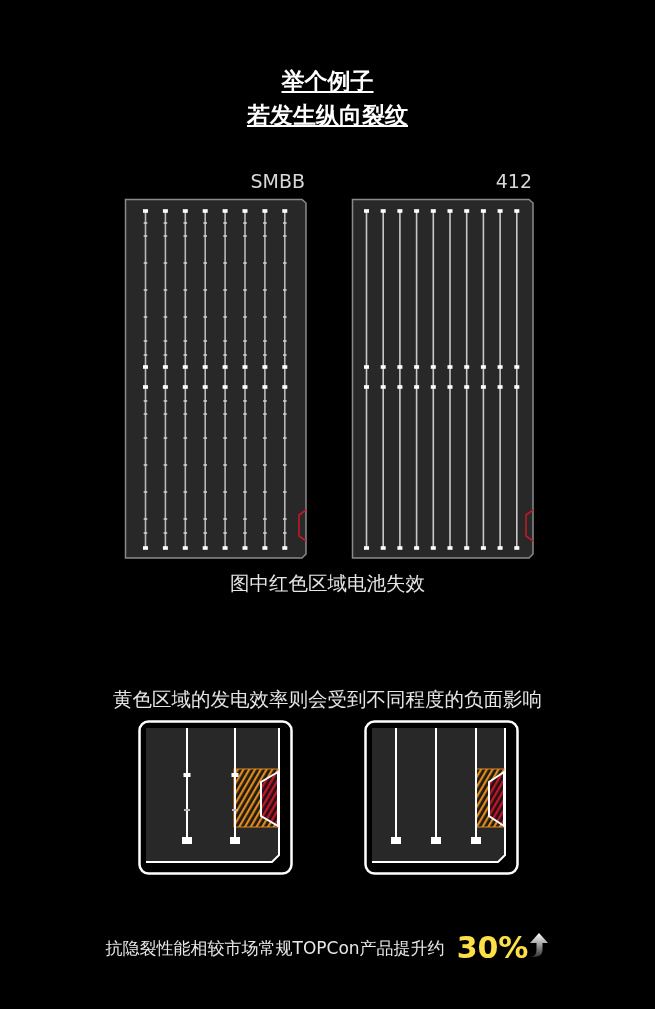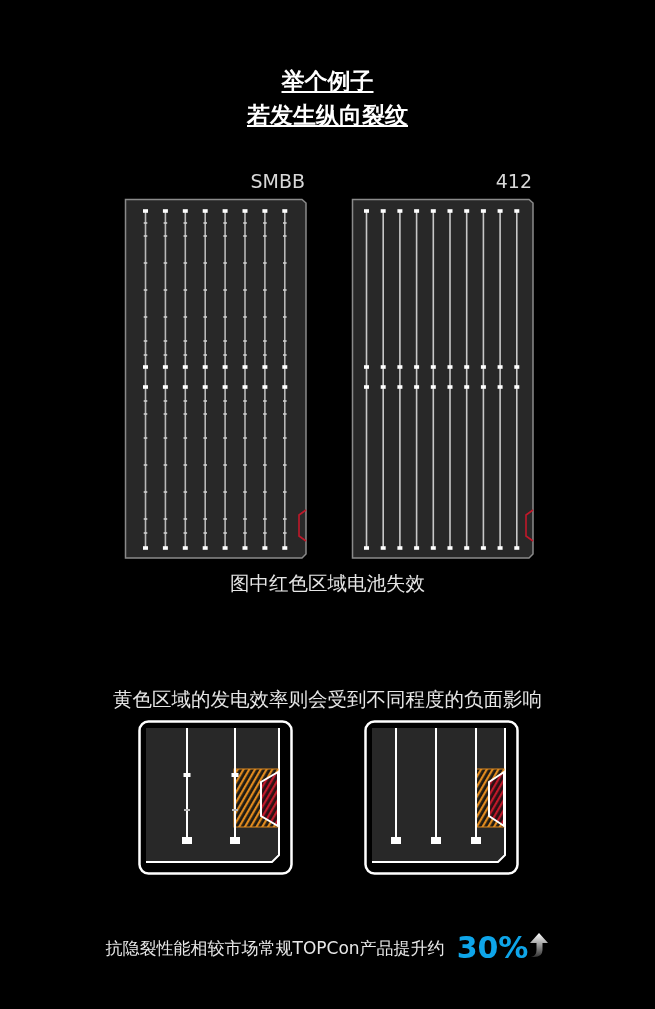--- a/index.html
+++ b/index.html
@@ -7,21 +7,21 @@
          font-family:"DejaVu Sans", sans-serif; color:#fff; }
   .abs { position:absolute; }
   .title { left:0; width:655px; text-align:center; font-weight:bold; color:#fff;text-decoration:underline; }
   .t1 { top:66px; font-size:23px; }
   .t2 { top:100px; font-size:23px; }
   .label { top:170px; font-size:19px; color:#d8d8d8; text-align:right; }
   .cap { left:0; width:655px; text-align:center; font-size:19.5px; color:#e6e6e6; }
   .cap1 { top:570px; }
   .cap2 { top:686px; }
   .footer { top:930px; left:0; width:655px; text-align:center; font-size:17px; color:#e8e8e8; white-space:nowrap; }
-  .footer .pct { color:#0ea5e9; font-weight:bold; font-size:30px; vertical-align:-4px; margin-left:12px; }
+  .footer .pct { color:#fde047; font-weight:bold; font-size:30px; vertical-align:-4px; margin-left:12px; }
   .footer .arrow { display:inline-block; vertical-align:-4px; margin-left:1px; }
   svg { display:block; }
 </style>
 </head>
 <body>
 
 <div class="abs title t1">举个例子</div>
 <div class="abs title t2">若发生纵向裂纹</div>
 
 <div class="abs label" style="left:125px;width:180px;">SMBB</div>

